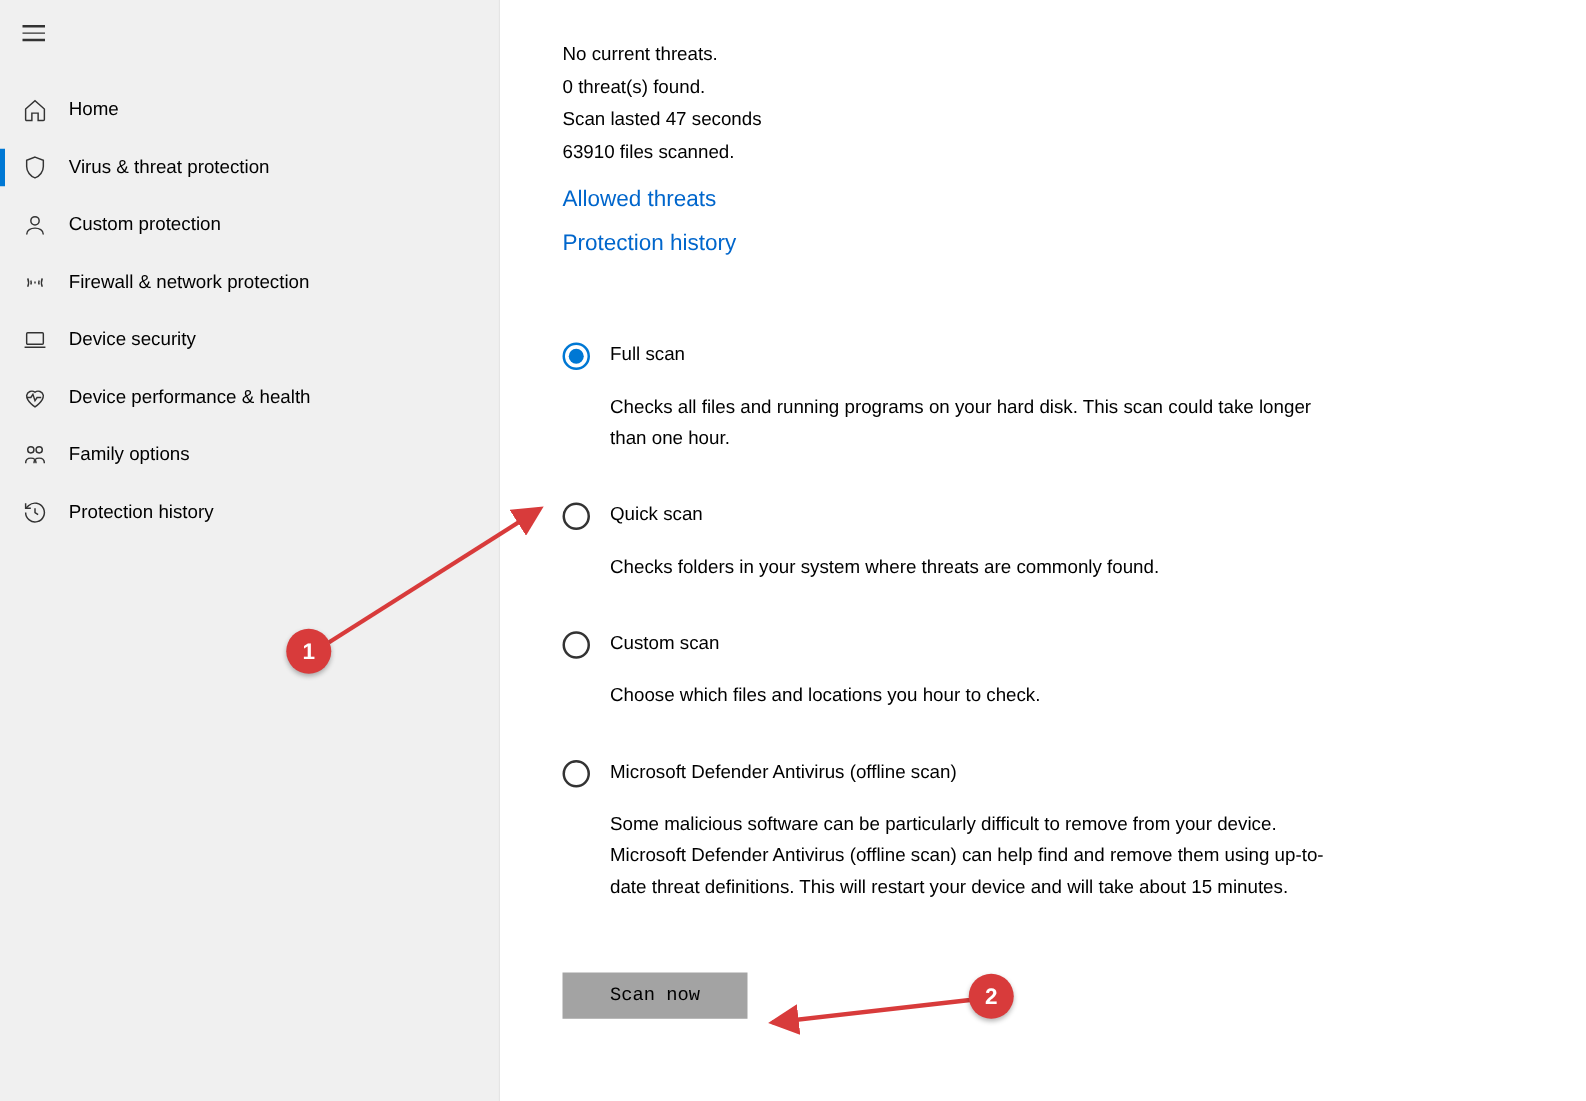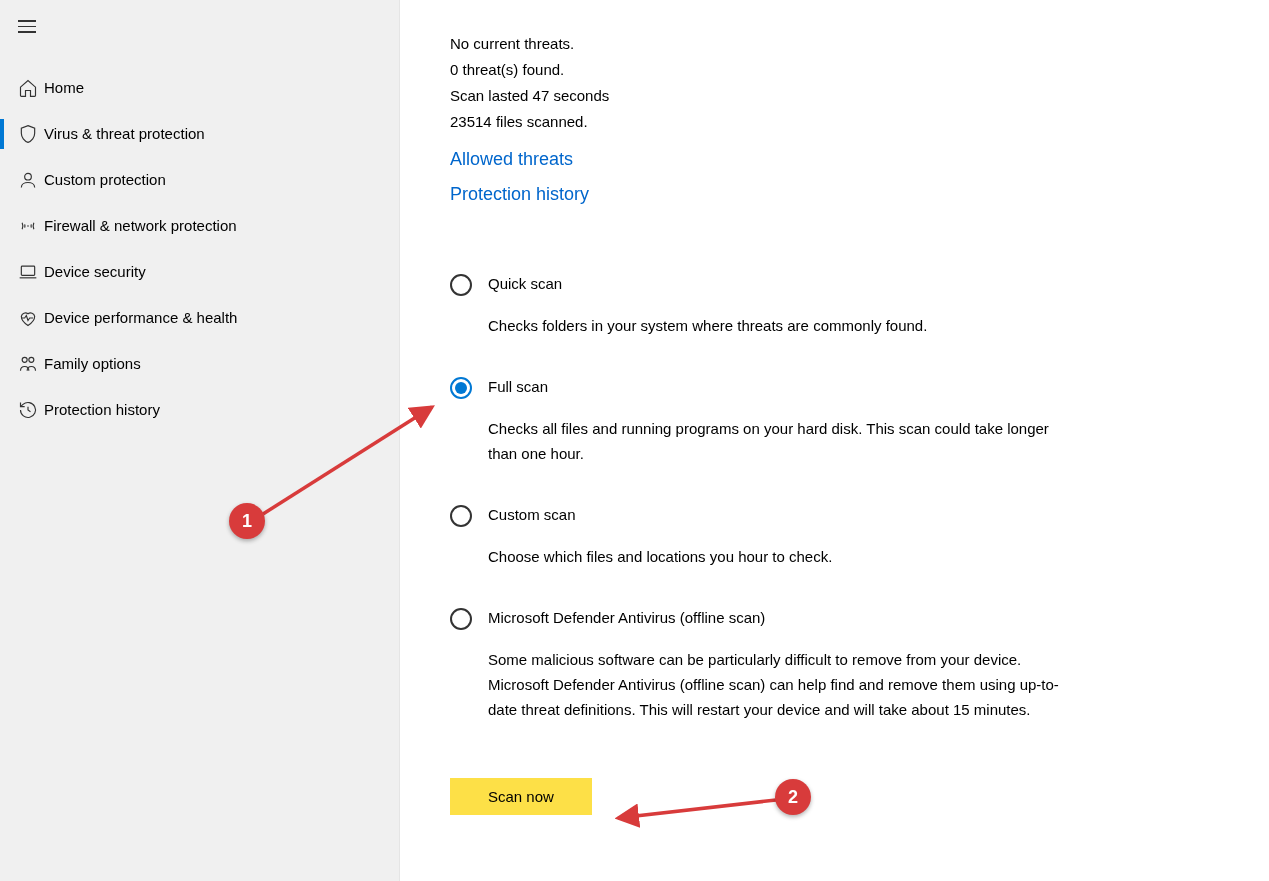--- a/index.html
+++ b/index.html
@@ -31,21 +31,21 @@
       width: fit-content;
       margin-bottom: 20px;
     }
     .hamburger span {
       width: 18px; height: 1.5px;
       background: #333;
     }
     .nav-item {
       display: flex;
       align-items: center;
-      gap: 6px;
+      gap: 17px;
       padding: 13px 18px 13px 18px;
       cursor: pointer;
       position: relative;
       font-size: 15px;
     }
     .nav-item.active::before {
       content: "";
       position: absolute;
       left: 0; top: 8px; bottom: 8px;
       width: 4px;
@@ -114,26 +114,26 @@
       line-height: 22px;
     }
     .radio-desc {
       font-size: 15px;
       color: #000;
       margin-top: 18px;
       line-height: 25px;
       max-width: 580px;
     }
     .scan-btn {
-      background: #fde047;
+      background: #a3a3a3;
       border: none;
       padding: 10px 38px;
       font-size: 15px;
       cursor: pointer;
-      font-family: Liberation Sans, sans-serif;
+      font-family: Liberation Mono, monospace;
       color: #000;
       margin-top: 18px;
       text-align: center;
     }
     .annotation-badge {
       position: absolute;
       width: 36px; height: 36px;
       background: #d83b3b;
       border-radius: 50%;
       color: #fff;
@@ -238,40 +238,40 @@
         </svg>
     </span>
     <span>Protection history</span>
   </div>
 </div>
 
 <div class="main">
   <div class="status-line">No current threats.</div>
   <div class="status-line">0 threat(s) found.</div>
   <div class="status-line">Scan lasted 47 seconds</div>
-  <div class="status-line">23514 files scanned.</div>
+  <div class="status-line">63910 files scanned.</div>
 
   <a class="link">Allowed threats</a>
   <a class="link">Protection history</a>
 
   <div class="scan-options">
+
+    <div class="radio-option">
+      <div class="radio selected"></div>
+      <div class="radio-content">
+        <div class="radio-title">Full scan</div>
+        <div class="radio-desc">Checks all files and running programs on your hard disk. This scan could take longer than one hour.</div>
+      </div>
+    </div>
 
     <div class="radio-option">
       <div class="radio"></div>
       <div class="radio-content">
         <div class="radio-title">Quick scan</div>
         <div class="radio-desc">Checks folders in your system where threats are commonly found.</div>
-      </div>
-    </div>
-
-    <div class="radio-option">
-      <div class="radio selected"></div>
-      <div class="radio-content">
-        <div class="radio-title">Full scan</div>
-        <div class="radio-desc">Checks all files and running programs on your hard disk. This scan could take longer than one hour.</div>
       </div>
     </div>
 
     <div class="radio-option">
       <div class="radio"></div>
       <div class="radio-content">
         <div class="radio-title">Custom scan</div>
         <div class="radio-desc">Choose which files and locations you hour to check.</div>
       </div>
     </div>

